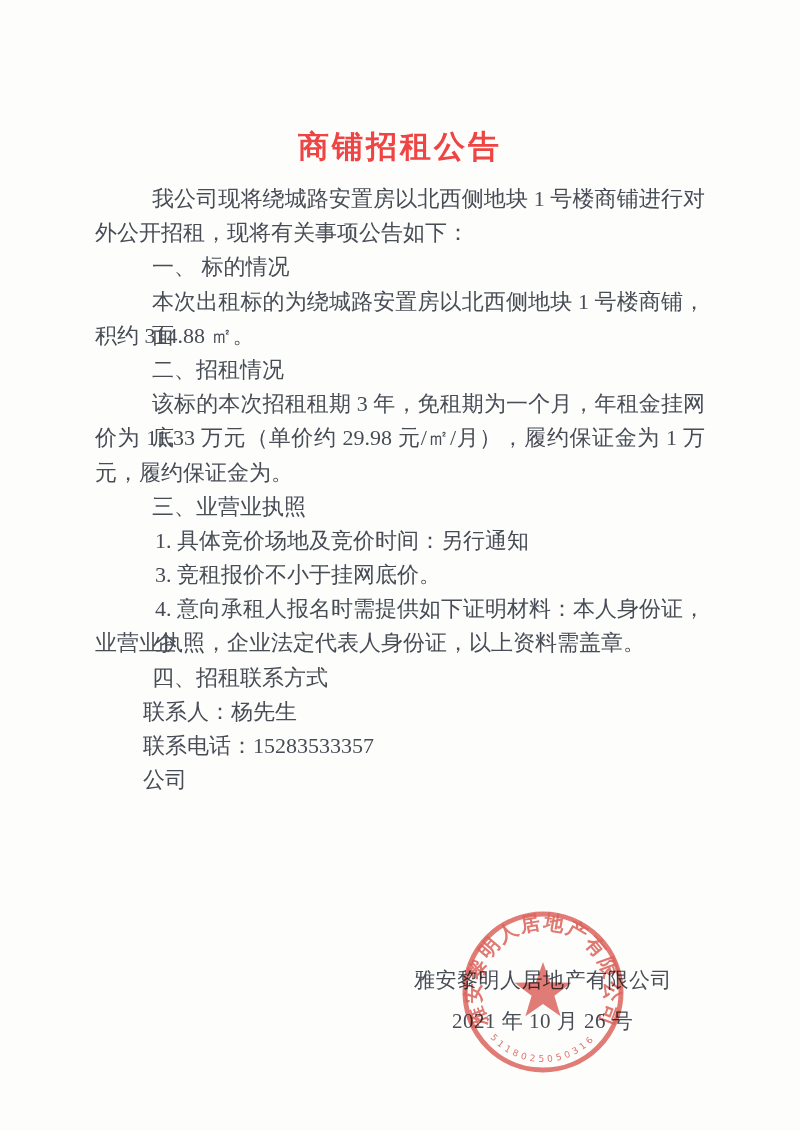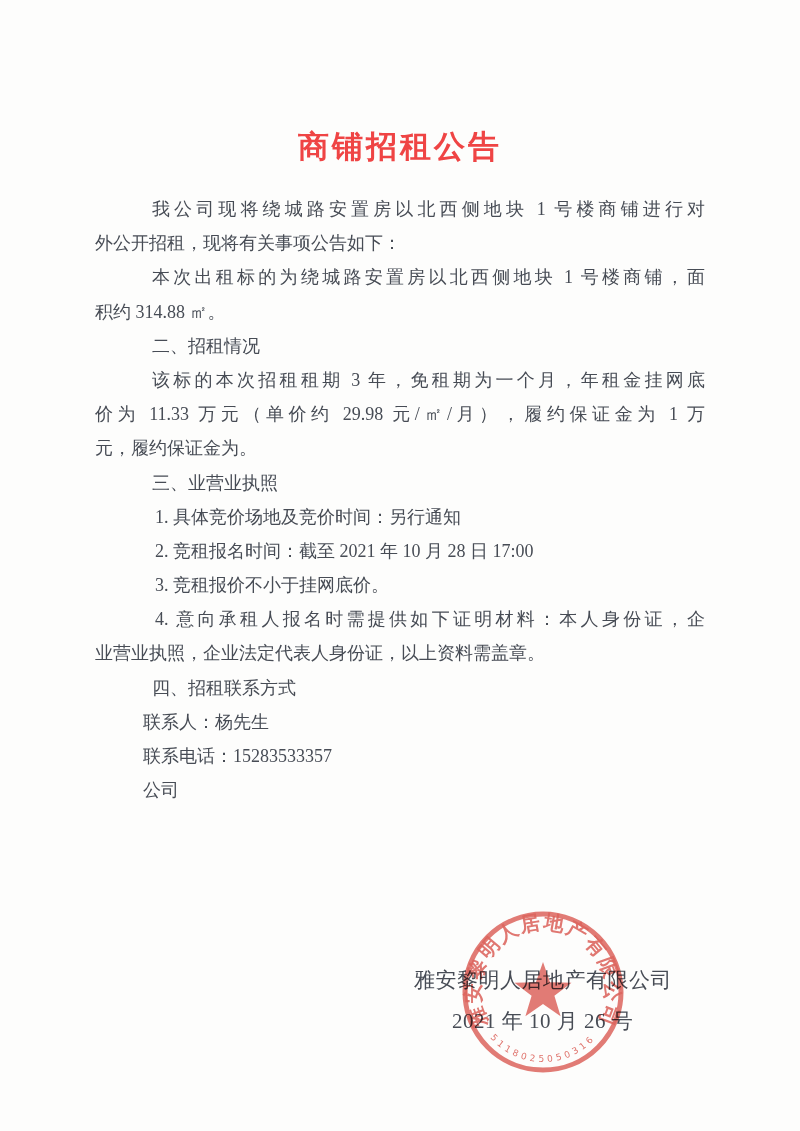--- a/index.html
+++ b/index.html
@@ -19,22 +19,22 @@
     top: 126px; left: 95px; width: 610px;
     margin: 0;
     text-align: center;
     font-size: 31px;
     font-weight: bold;
     letter-spacing: 3px;
     color: #ef4444;
   }
   .body-text {
     position: absolute;
-    top: 192px; left: 95px; width: 610px;
-    font-size: 18px;
+    top: 182px; left: 95px; width: 610px;
+    font-size: 22px;
     color: #474c55;
   }
   .line {
     height: 34.2px;
     line-height: 34.2px;
     white-space: nowrap;
   }
   .line.full {
     white-space: normal;
     text-align: justify;
@@ -79,29 +79,29 @@
 </head>
 <body>
 
 <div class="page">
 
   <h1 class="title">商铺招租公告</h1>
 
   <div class="body-text">
     <div class="line ind-a full">我公司现将绕城路安置房以北西侧地块 1 号楼商铺进行对</div>
     <div class="line">外公开招租，现将有关事项公告如下：</div>
+    <div class="line ind-a">一、 标的情况</div>
     <div class="line ind-a full">本次出租标的为绕城路安置房以北西侧地块 1 号楼商铺，面</div>
     <div class="line">积约 314.88 ㎡。</div>
     <div class="line ind-a">二、招租情况</div>
     <div class="line ind-a full">该标的本次招租租期 3 年，免租期为一个月，年租金挂网底</div>
     <div class="line full">价为 11.33 万元（单价约 29.98 元/㎡/月），履约保证金为 1 万</div>
     <div class="line">元，履约保证金为。</div>
     <div class="line ind-a">三、业营业执照</div>
     <div class="line ind-b">1. 具体竞价场地及竞价时间：另行通知</div>
-    <div class="line ind-b">2. 竞租报名时间：截至 2021 年 10 月 28 日 17:00</div>
     <div class="line ind-b">3. 竞租报价不小于挂网底价。</div>
     <div class="line ind-b full">4. 意向承租人报名时需提供如下证明材料：本人身份证，企</div>
     <div class="line">业营业执照，企业法定代表人身份证，以上资料需盖章。</div>
     <div class="line ind-a">四、招租联系方式</div>
     <div class="line ind-c">联系人：杨先生</div>
     <div class="line ind-c">联系电话：15283533357</div>
     <div class="line ind-c">公司</div>
   </div>
 
   <div class="sig-company">雅安黎明人居地产有限公司</div>

